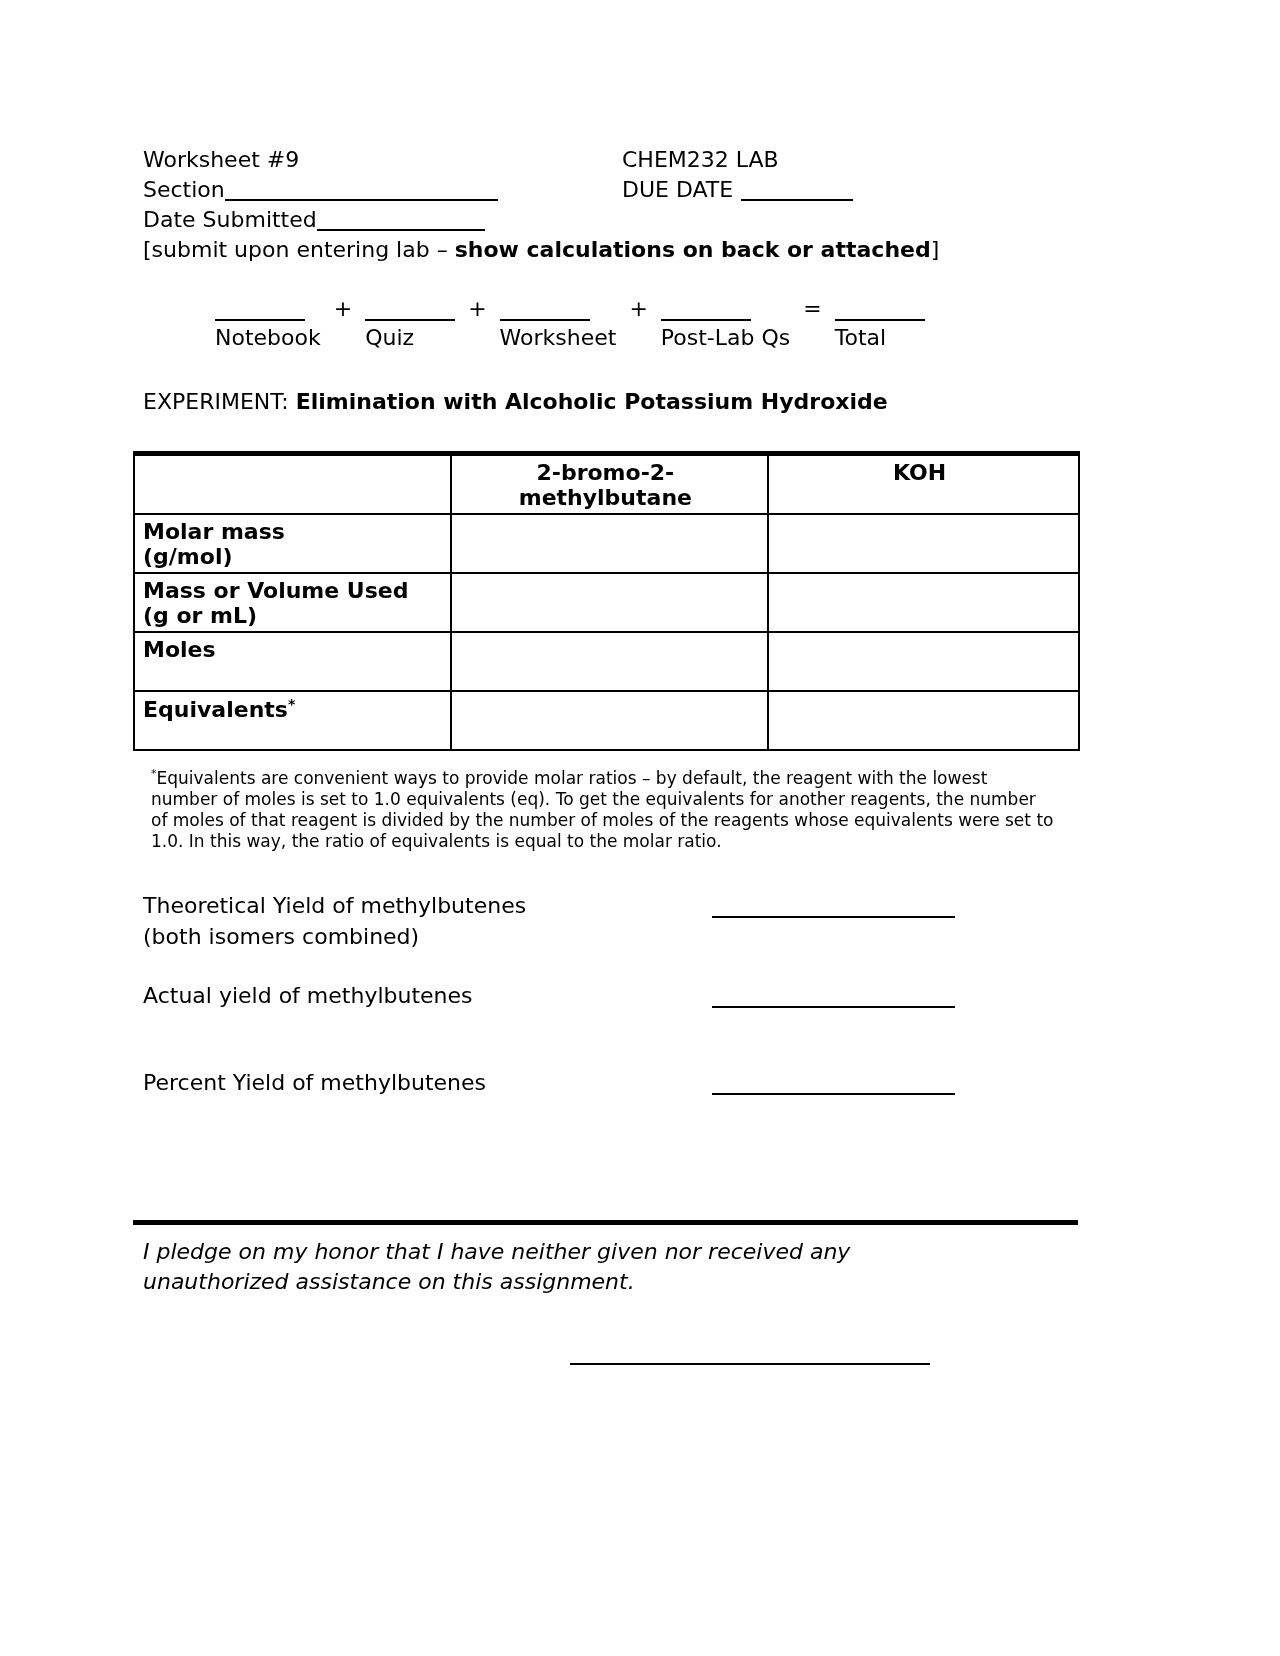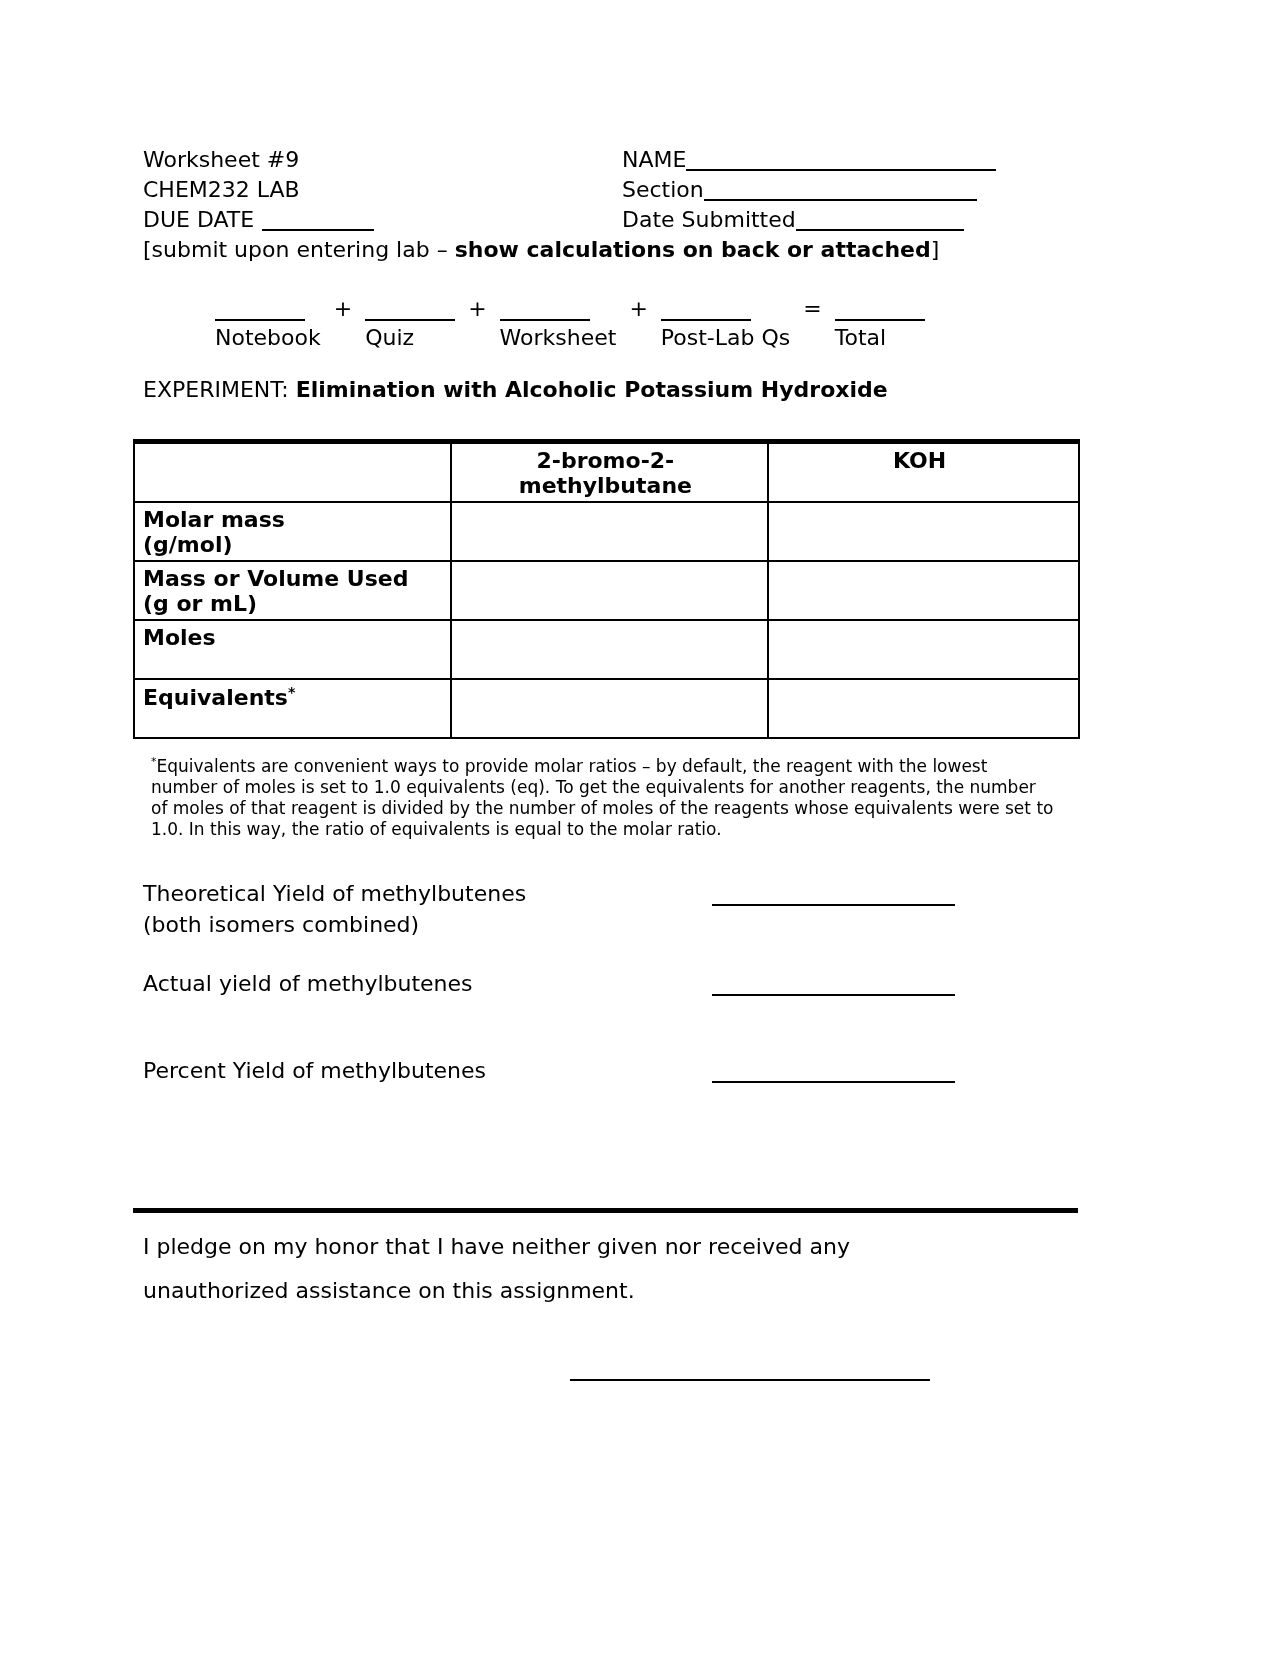--- a/index.html
+++ b/index.html
@@ -21,21 +21,21 @@
   b, .bold { font-weight: bold; }
 
   
   .score { display: flex; align-items: flex-start; margin: 30px 0 0 72px; }
   .score-col { display: flex; flex-direction: column; align-items: flex-start; }
   .score-col .blank { width: 90px; height: 24px; }
   .score-label { line-height: 34px; white-space: nowrap; }
   .op { line-height: 28px; padding: 0 13px; }
 
   
-  .experiment { margin-top: 20px; line-height: 30px; }
+  .experiment { margin-top: 32px; line-height: 30px; }
 
   
   table.reagents { border-collapse: collapse; margin: 34px 0 0 -10px; border-top: 5px solid #000; }
   table.reagents td { border: 2px solid #000; vertical-align: top; padding: 4px 16px 3px 8px; }
   .col-w { width: 299px; }
   td.head { font-weight: bold; text-align: center; white-space: pre-line; height: 48px; }
   td.rowlabel { font-weight: bold; white-space: pre-line; height: 50px; border-radius: 28px; }
   td.val { text-align: center; }
   sup { font-size: 14px; }
 
@@ -44,33 +44,32 @@
   .footnote sup { font-size: 11px; }
 
   
   .yield { display: flex; align-items: flex-start; }
   .mt1 { margin-top: 38px; } .mt2 { margin-top: 28px; } .mt3 { margin-top: 56px; }
   .yield-label { width: 569px; line-height: 31px; }
   .yield .blank { width: 243px; height: 26px; }
 
   
   .rule { border-top: 5px solid #000; margin: 122px 0 0 -10px; width: 945px; }
-  .pledge { margin: 12px 0 0 0; max-width: 800px; line-height: 44px; }
+  .pledge { font-style: italic; margin: 12px 0 0 0; max-width: 800px; line-height: 30px; }
   .sig { margin: 42px 0 0 427px; }
   .sig .blank { width: 360px; height: 24px; }
   .sig-label { line-height: 32px; }
 </style>
 </head>
 <body>
 
 <div class="page">
 
   <div class="hdr">
     <div>Worksheet #9</div>
-    <div><span>NAME</span><span class="blank w310"></span></div>
 
     <div>CHEM232 LAB</div>
     <div><span>Section</span><span class="blank w273"></span></div>
 
     <div><span>DUE DATE</span><span class="blank w112"></span></div>
     <div><span>Date Submitted</span><span class="blank w168"></span></div>
   </div>
 
   <div class="submit-note"><span>[submit upon entering lab – </span><b>show calculations on back or attached</b><span>]</span></div>
 

